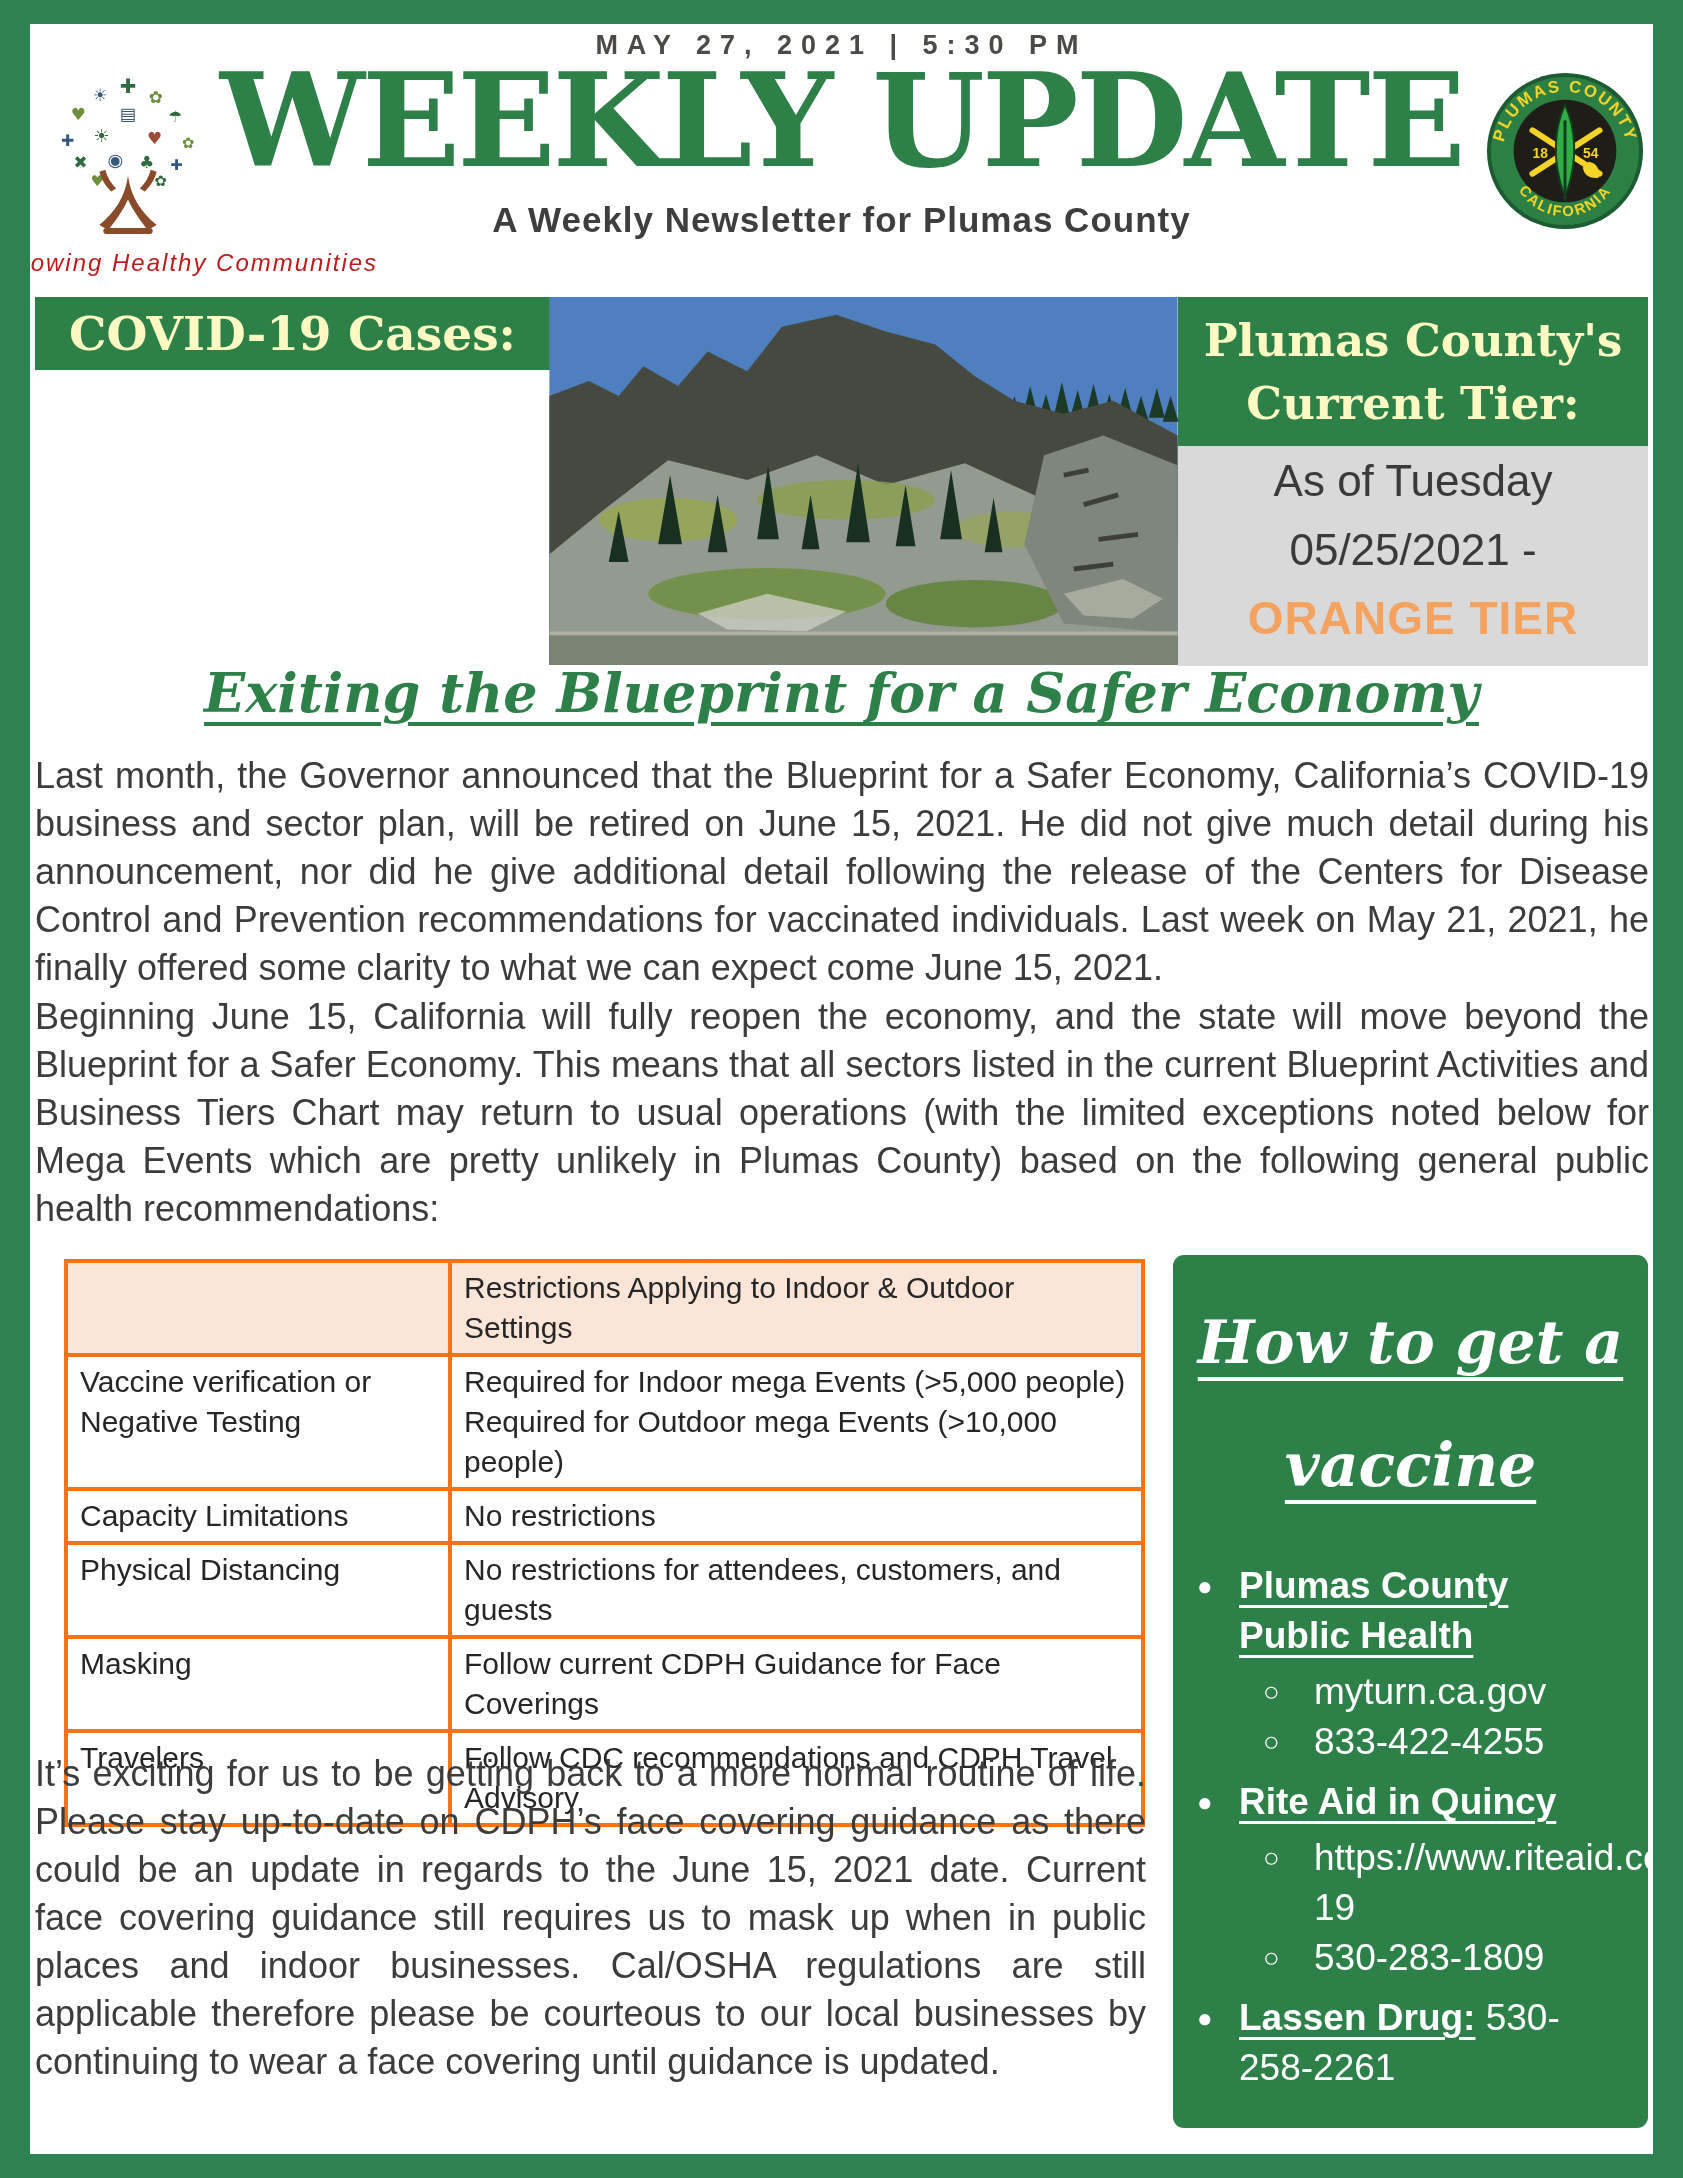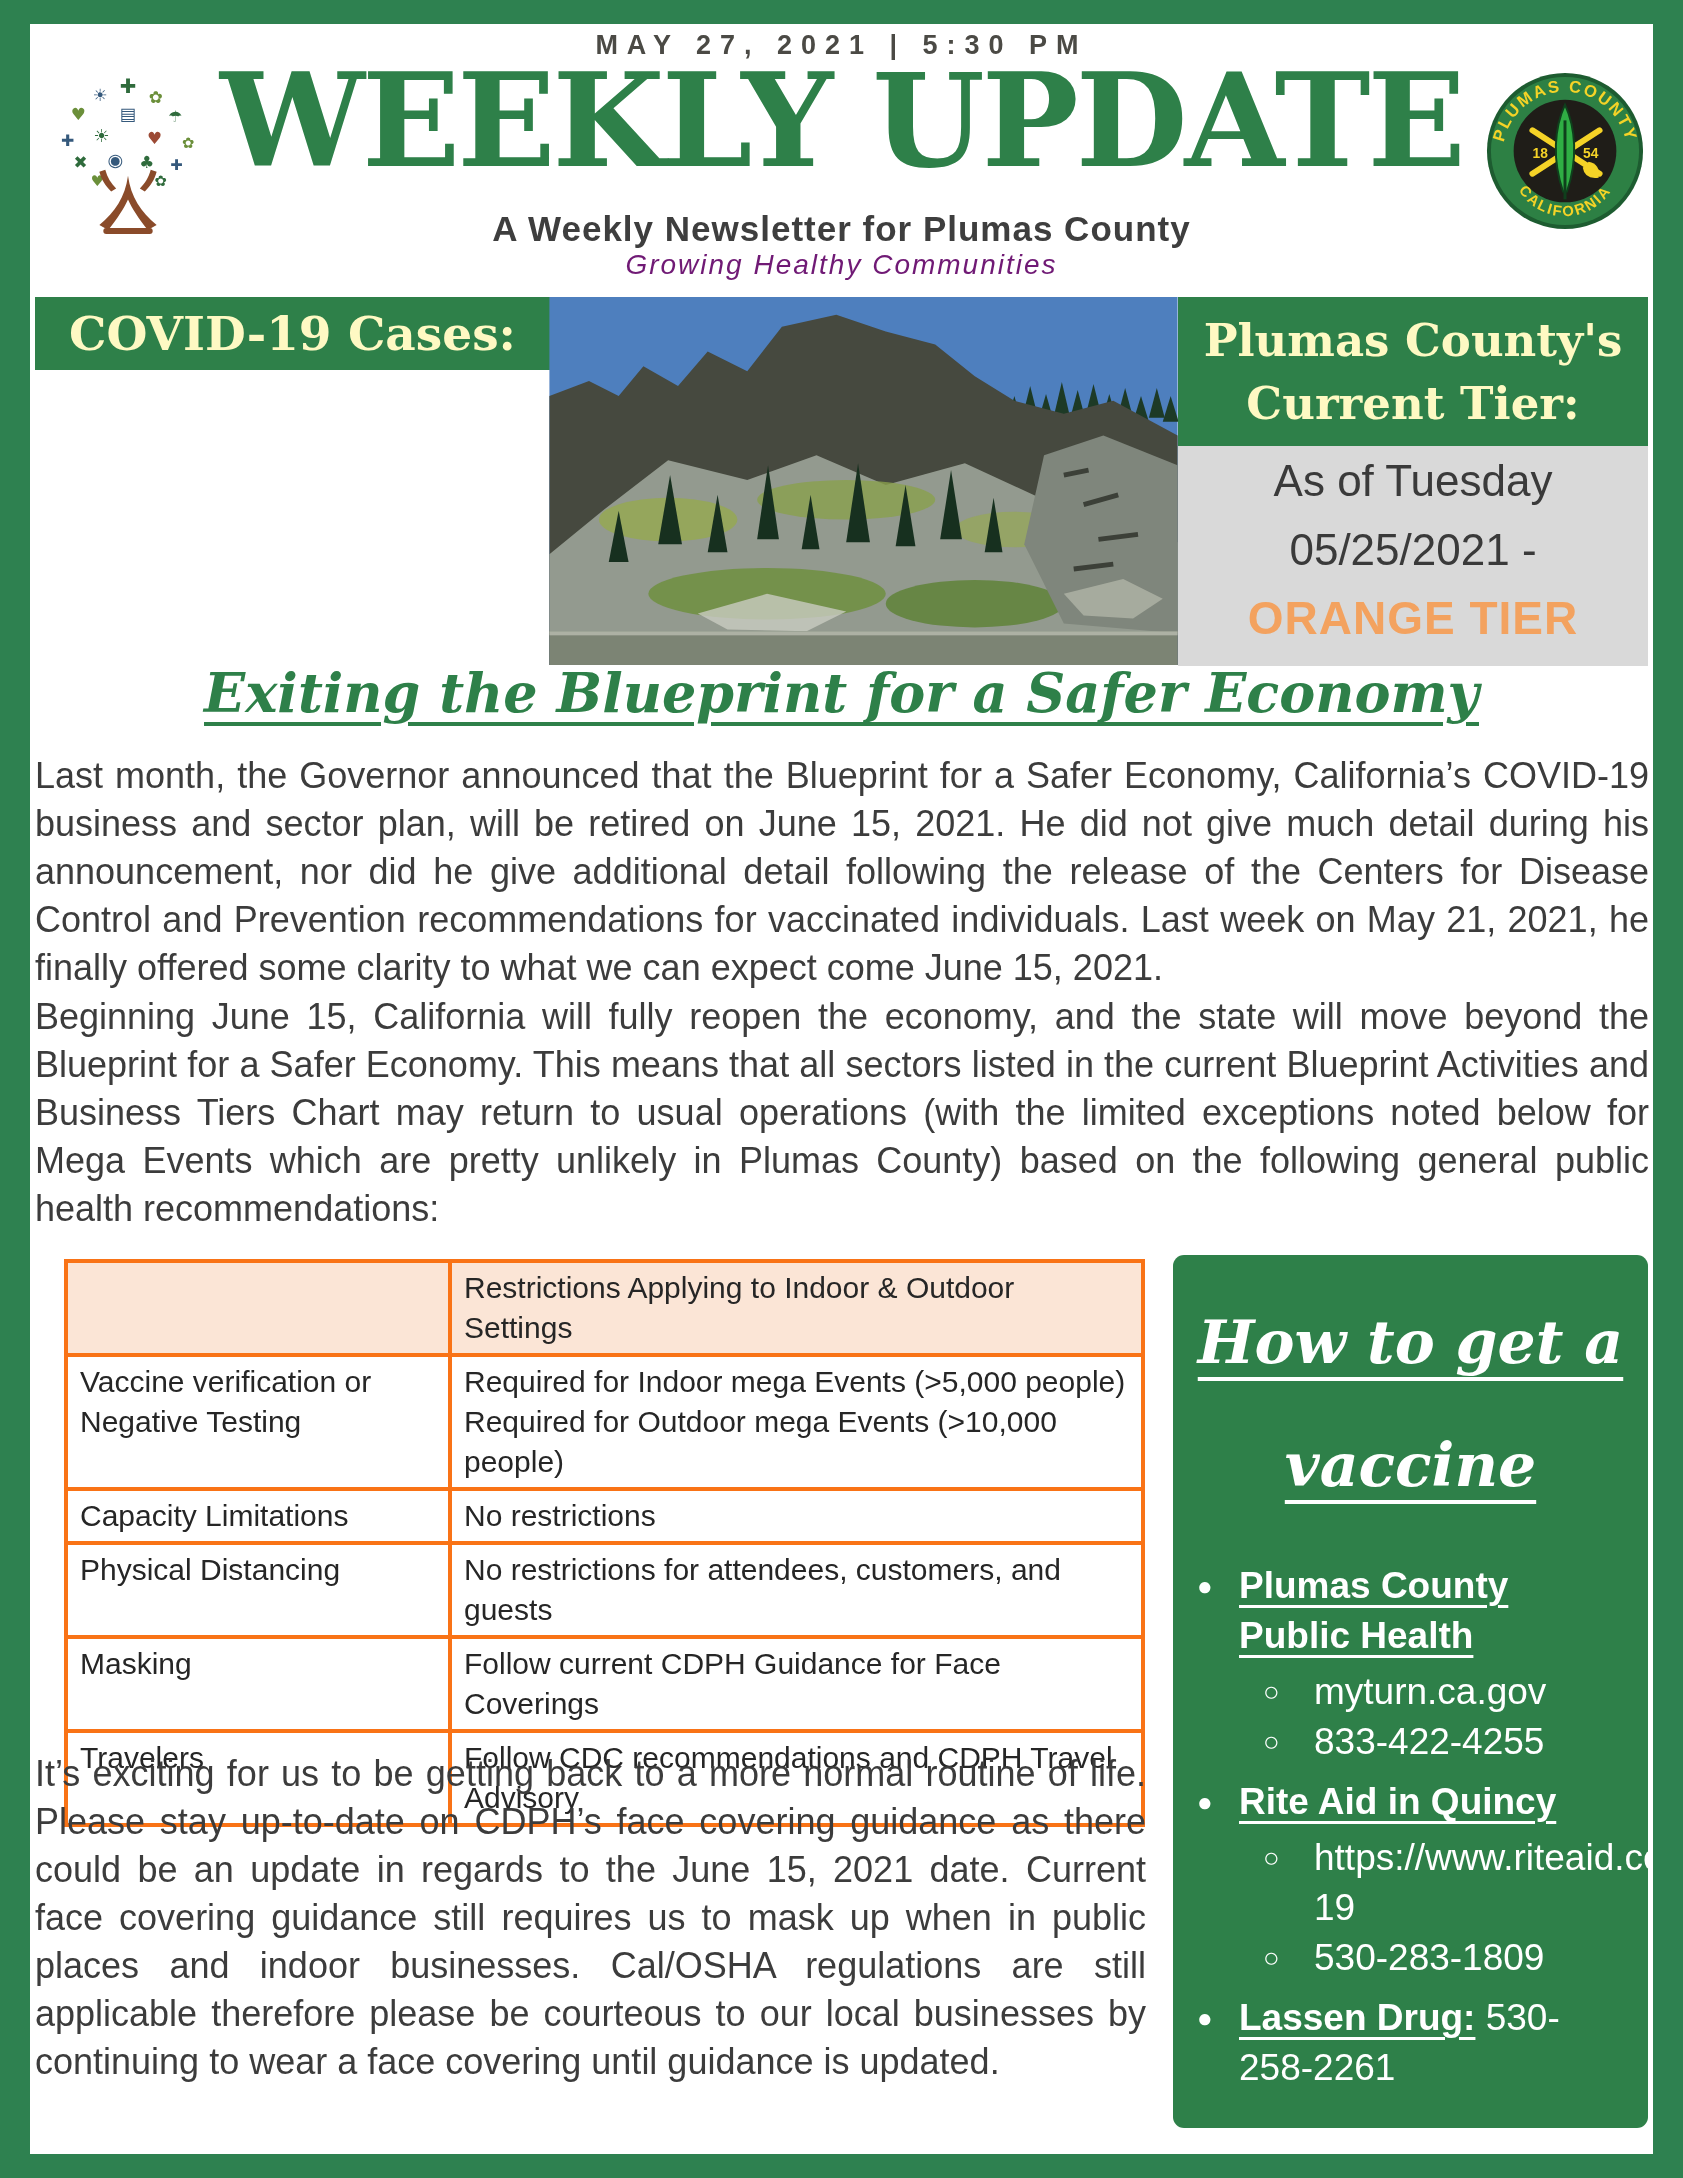--- a/index.html
+++ b/index.html
@@ -5,22 +5,22 @@
   html,body{margin:0;padding:0;background:#ffffff;}
   body{width:1683px;height:2178px;position:relative;overflow:hidden;
        font-family:"Liberation Sans",sans-serif;color:#3d3d3d;}
   .frame{position:absolute;inset:0;border:solid #2e8150;border-width:24px 30px;pointer-events:none;z-index:50;}
   .abs{position:absolute;}
   
   .date-line{top:30px;left:0;width:100%;text-align:center;font-size:27px;font-weight:bold;
              letter-spacing:9px;color:#4b4a45;}
   .title{top:51px;left:0;width:100%;text-align:center;font-family:"DejaVu Serif",serif;
          font-weight:bold;font-size:129px;line-height:139px;color:#2e8049;letter-spacing:-3px;white-space:nowrap;}
-  .subtitle{top:209px;left:0;width:100%;text-align:center;font-size:35px;font-weight:bold;color:#3e3e3e;letter-spacing:1px;}
-  .tagline{top:249px;left:0;width:100%;text-align:center;font-size:28px;font-style:italic;color:#701a75;letter-spacing:2px;}
+  .subtitle{top:200px;left:0;width:100%;text-align:center;font-size:35px;font-weight:bold;color:#3e3e3e;letter-spacing:1px;}
+  .tagline{top:249px;left:0;width:100%;font-size:24px;font-style:italic;color:#b91c1c;letter-spacing:2px;}
   .tree-logo{left:46px;top:65px;width:164px;height:174px;}
   .seal{left:1485px;top:71px;width:160px;height:160px;}
   
   .covid-box{left:35px;top:297px;width:515px;height:368px;}
   .box-head{background:#2e8049;color:#fef9c3;text-align:center;font-family:"DejaVu Serif",serif;font-weight:bold;}
   .covid-box .box-head{height:73px;line-height:73px;font-size:47px;}
   .box-body{background:#d9d9d9;}
   .covid-box .box-body{height:295px;padding-top:10px;text-align:center;font-size:41px;color:#333;}
   .stat{line-height:56px;}
   .stat .b{font-weight:bold;margin-left:10px;}

